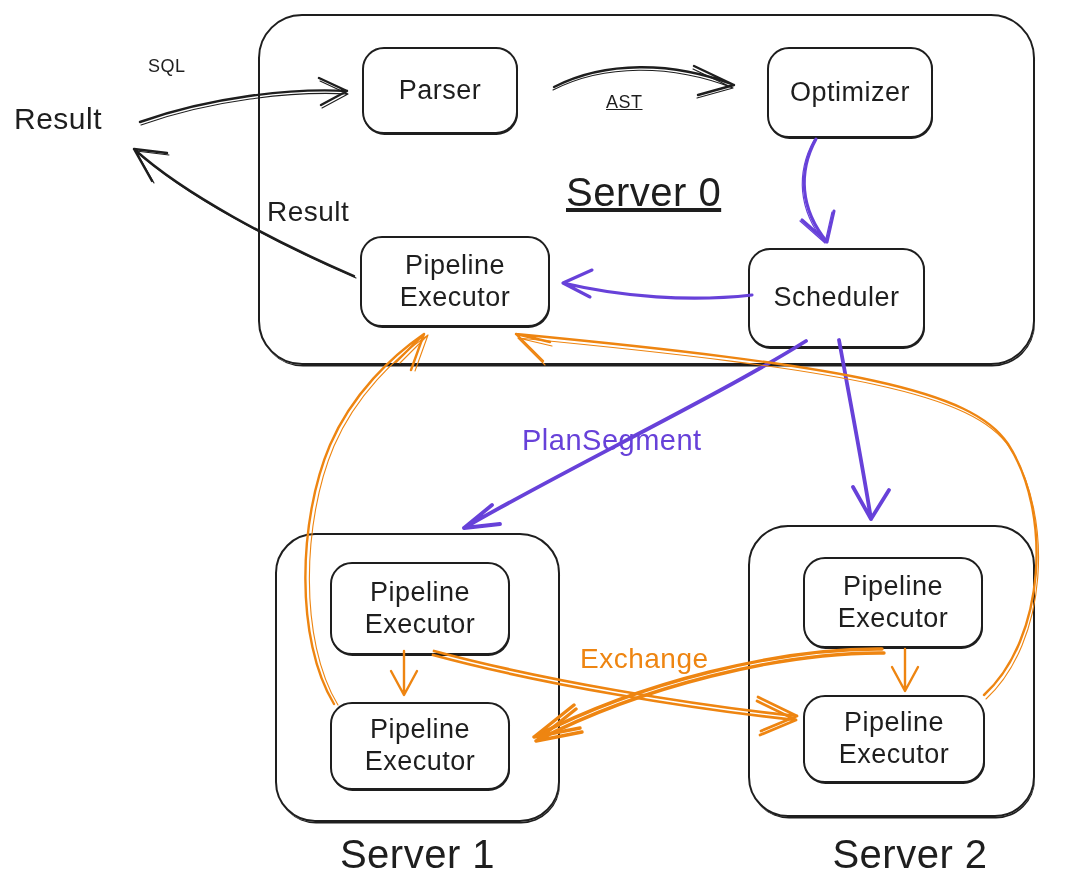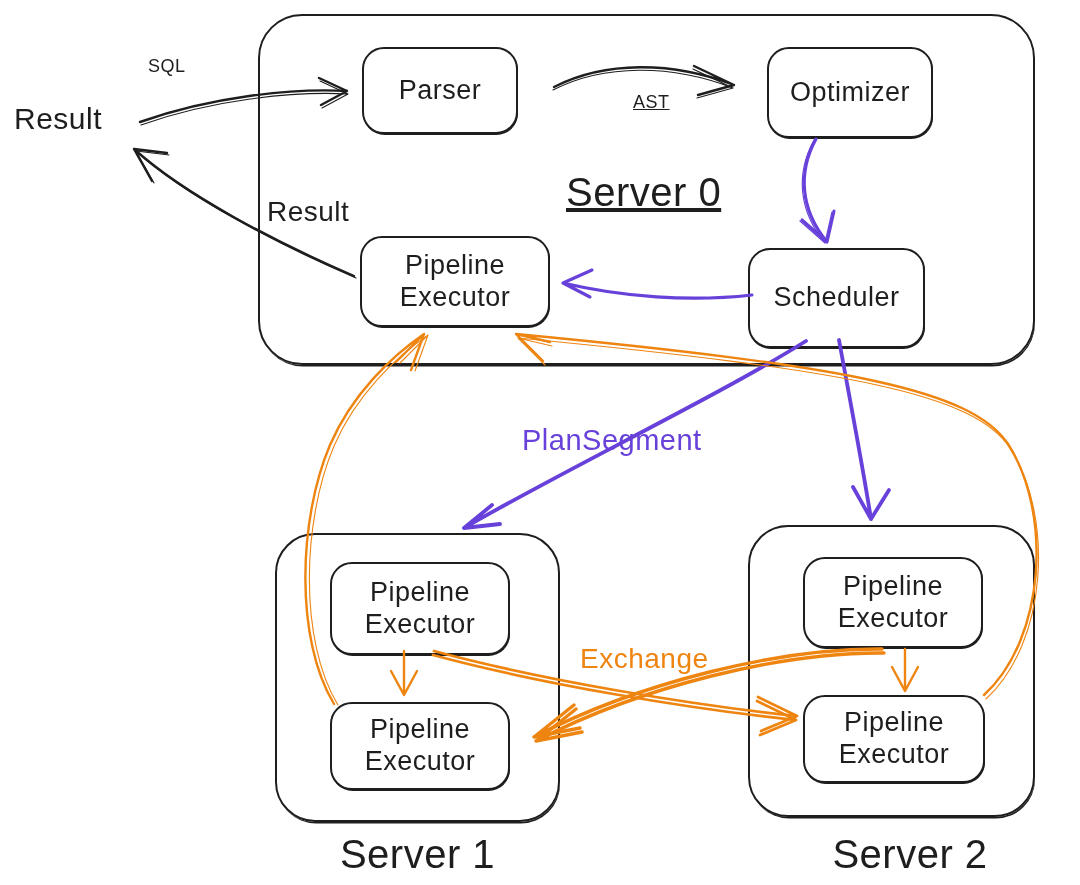--- a/index.html
+++ b/index.html
@@ -121,21 +121,21 @@
   </div>
   <div class="box node" style="left:803px; top:695px; width:182px; height:88px;">
     <span class="node-label">Pipeline
 Executor</span>
   </div>
 
   <div class="label client-label" style="left:14px; top:102px;">Result</div>
 
   <div class="label edge-label" style="left:148px; top:56px;">SQL</div>
 
-  <div class="label edge-label" style="left:633px; top:92px;text-decoration:underline;">AST</div>
+  <div class="label edge-label" style="left:606px; top:92px;text-decoration:underline;">AST</div>
 
   <div class="label edge-label" style="left:267px; top:196px; font-size:28px;">Result</div>
 
 
   <div class="label purple-text" style="left:522px; top:424px;">PlanSegment</div>
 
   <div class="label orange-text" style="left:580px; top:612px;margin-top:31px;">Exchange</div>
 
   <svg class="arrows" viewBox="0 0 1080 885">
 

